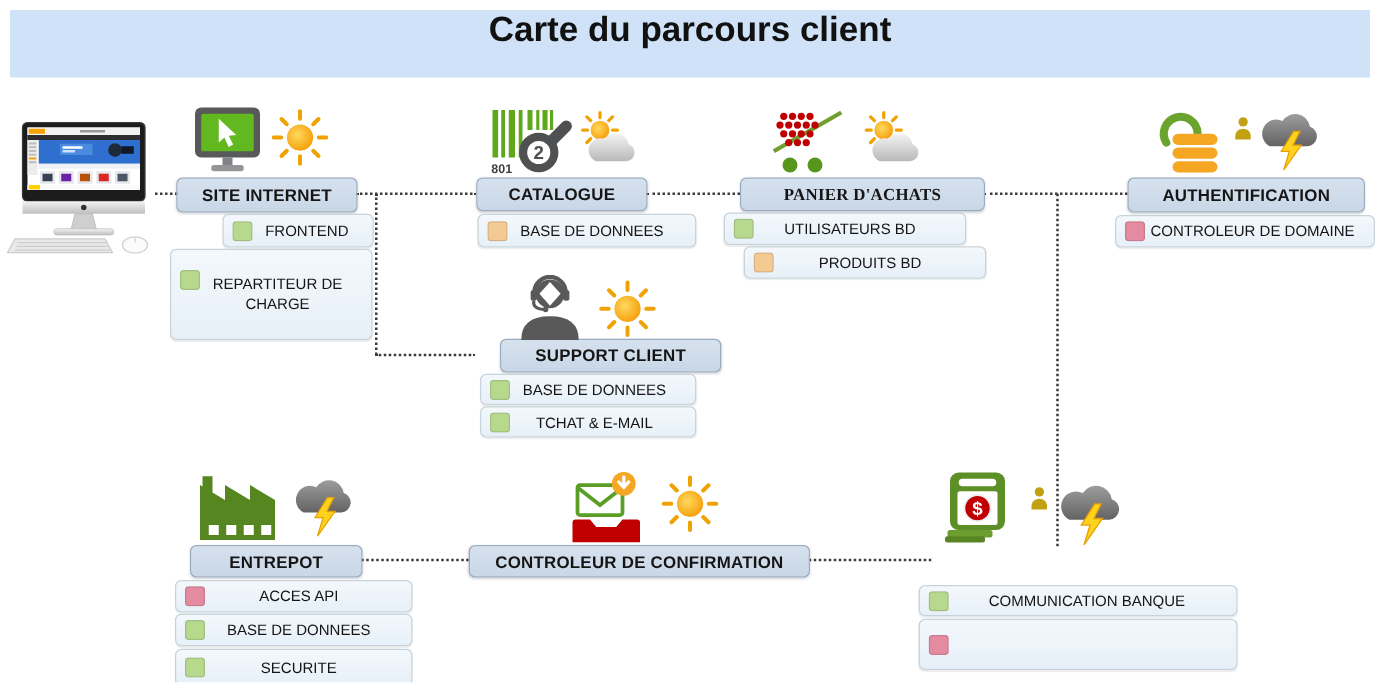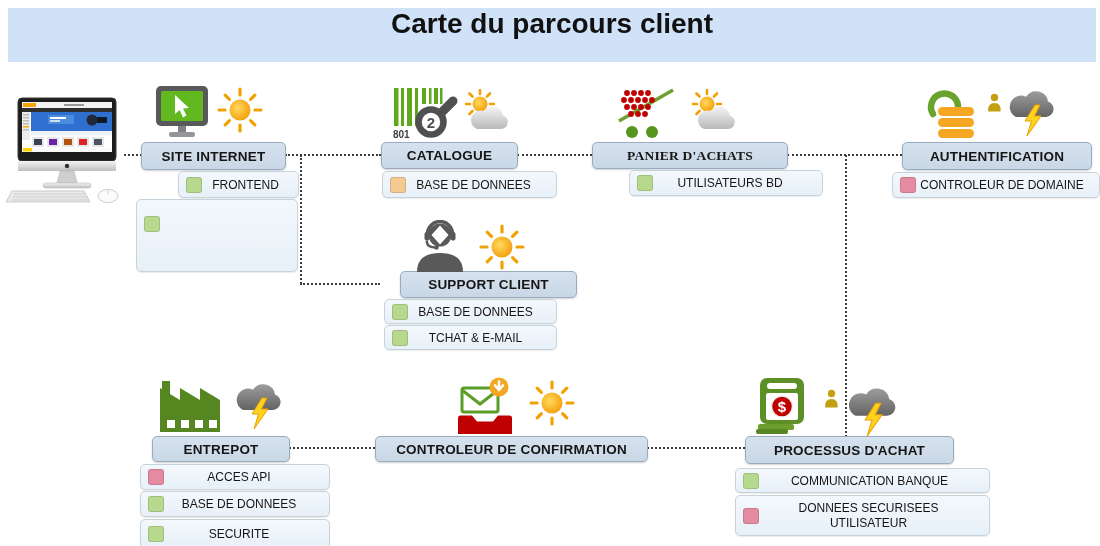--- a/index.html
+++ b/index.html
@@ -144,20 +144,21 @@
   </div>
   <div class="hdr" style="left:141px;top:142px;width:143px;height:26px;text-align:center;">
     <span>SITE INTERNET</span>
   </div>
   <div class="sub" style="left:178px;top:171px;width:119px;height:25px;">
     <span class="chip chip-green"></span>
     <span style="padding-left:14px">FRONTEND</span>
   </div>
   <div class="sub" style="left:136px;top:199px;width:160px;height:71px;">
     <span class="chip chip-top chip-green"></span>
+    <span class="wrap2n" style="padding-left:10px">REPARTITEUR DE CHARGE</span>
   </div>
 
   <div class="icon" style="left:392px;top:84px;">
     <svg width="68" height="56" viewBox="0 0 68 56">
       <g fill="#5fa81c">
         <rect x="2" y="4" width="4.5" height="38"></rect>
           <rect x="9" y="4" width="3" height="38"></rect>
         <rect x="15" y="4" width="5" height="38"></rect>
           <rect x="23" y="4" width="3" height="38"></rect>
         <rect x="30" y="4" width="4" height="16"></rect>
@@ -218,23 +219,27 @@
       <g stroke="#f0a202" stroke-width="2.6" stroke-linecap="round">
         <path d="M17,1 V5 M3,15 H7 M6.5,4.5 L9.5,7.5 M27,4.5 L24,7.5 M31,15 H27 M6.5,25 L9.5,22"></path>
       </g>
       <circle cx="17" cy="15" r="7.5" fill="url(#sg)"></circle>
       <path d="M14,40 h24 a7,7 0 0 0 2,-13.6 a10.5,10.5 0 0 0 -19,-4.2 a8.3,8.3 0 0 0 -7,17.8 z" fill="url(#cg)"></path>
     </svg>
   </div>
   <div class="hdr" style="left:592px;top:142px;width:194px;height:25px;font-family:Liberation Serif, serif;">
     <span>PANIER D'ACHATS</span>
   </div>
-  <div class="sub" style="left:629px;top:170px;width:192px;height:24px;">
+  <div class="sub" style="left:579px;top:170px;width:192px;height:24px;">
     <span class="chip chip-green"></span>
     <span style="padding-left:8px">UTILISATEURS BD</span>
+  </div>
+  <div class="sub" style="left:595px;top:197px;width:192px;height:24px;">
+    <span class="chip chip-orange"></span>
+    <span style="padding-left:8px">PRODUITS BD</span>
   </div>
 
   <div class="icon" style="left:922px;top:83px;">
     <svg width="58" height="56" viewBox="0 0 58 56">
       <path d="M11,31 A13.5,13.5 0 1 1 36,23" fill="none" stroke="#6aa32e" stroke-width="6.5" stroke-linecap="round"></path>
       <rect x="16" y="24" width="36" height="9" rx="4.5" fill="#f5a623"></rect>
       <rect x="16" y="35" width="36" height="9" rx="4.5" fill="#f5a623"></rect>
       <rect x="16" y="46" width="36" height="9" rx="4.5" fill="#f5a623"></rect>
     </svg>
   </div>
@@ -361,25 +366,21 @@
       <circle cx="9.5" cy="4.5" r="3.7" fill="#c2a012"></circle>
       <path d="M3.2,18.5 q-0.8,-8.5 6.3,-8.5 q7,0 6,8.5 z" fill="#c2a012"></path>
     </svg>
   </div>
   <div class="icon" style="left:845px;top:382px;">
     <svg width="55" height="55" viewBox="0 0 52 52">
       <path d="M10,32 h30 a8,8 0 0 0 2,-15.6 a12,12 0 0 0 -22,-4.6 a9.5,9.5 0 0 0 -10,20.2 z" fill="url(#dg)"></path>
       <polygon points="29,20 19,36 25.5,36 21,51 35,31 28.5,31 34,20" fill="#ffd21e" stroke="#e8a000" stroke-width="1"></polygon>
     </svg>
   </div>
-  <div class="hdr" style="left:745px;top:436px;width:207px;height:26px;">
-    <span>PROCESSUS D'ACHAT</span>
-  </div>
   <div class="sub" style="left:735px;top:468px;width:253px;height:23px;">
     <span class="chip chip-green"></span>
     <span style="padding-left:14px">COMMUNICATION BANQUE</span>
   </div>
   <div class="sub" style="left:735px;top:495px;width:253px;height:39px;">
     <span class="chip chip-pink"></span>
-    <span class="wrap2" style="padding-left:12px">DONNEES SECURISEES UTILISATEUR</span>
   </div>
 
 </div>
 
 </body></html>

